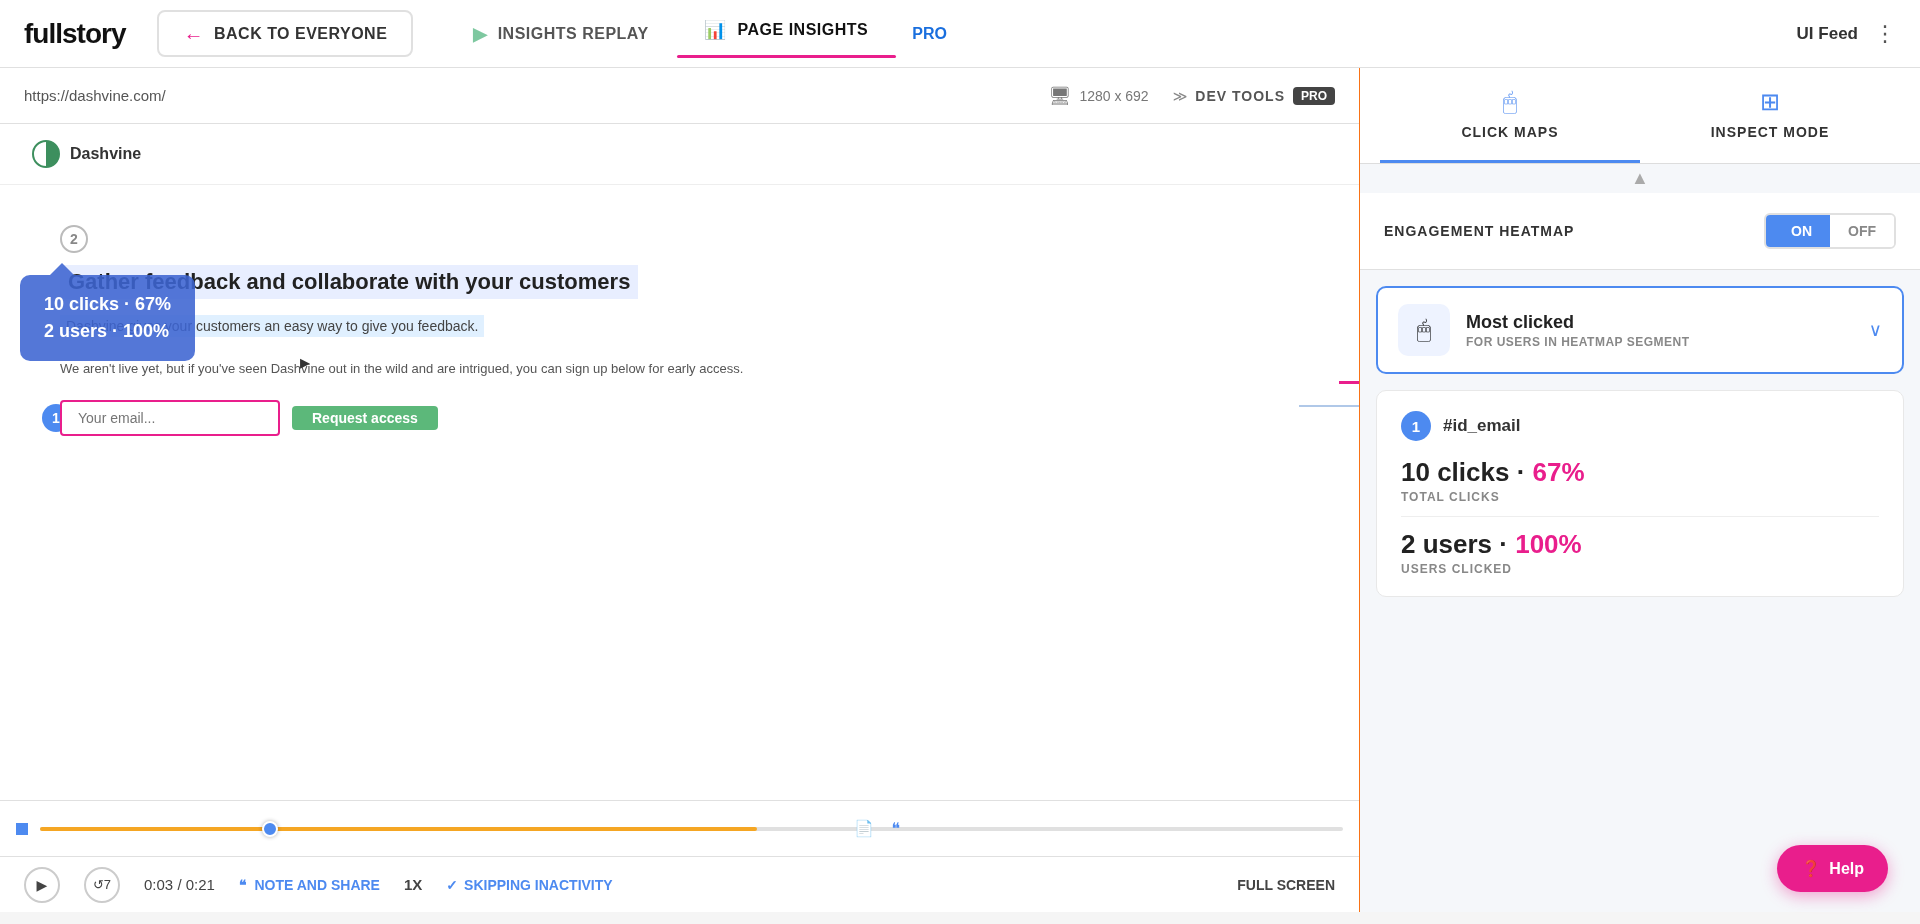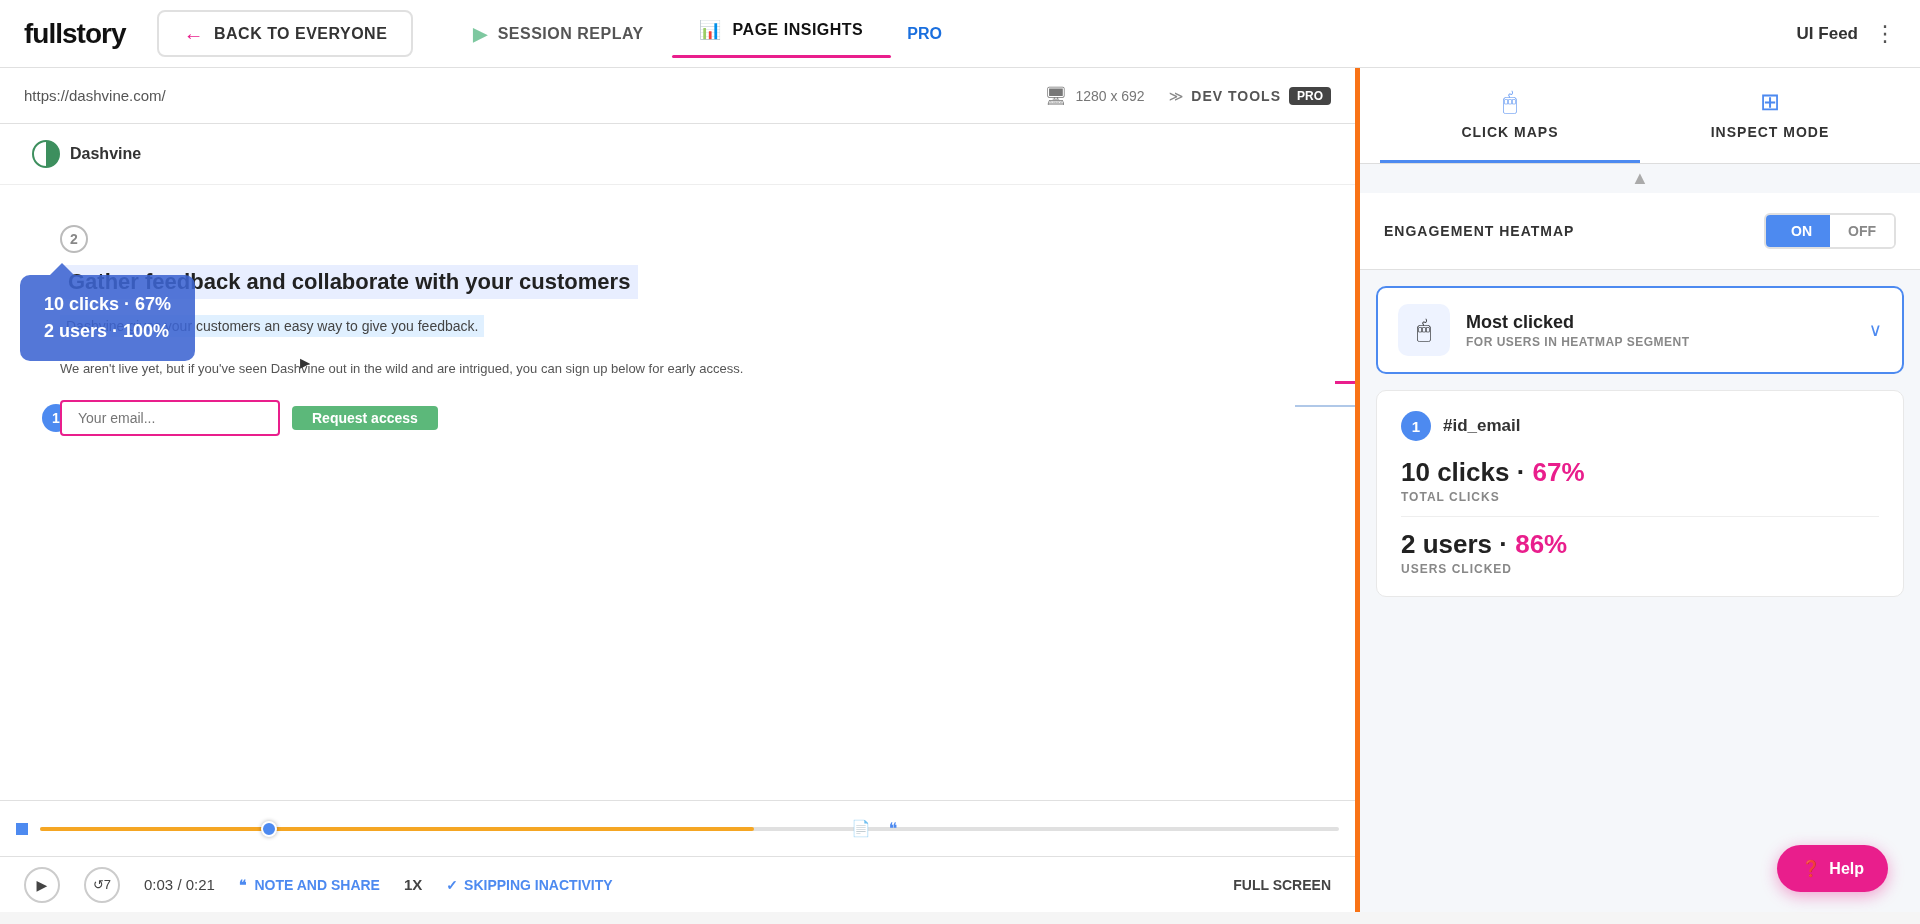--- a/index.html
+++ b/index.html
@@ -48,21 +48,21 @@
     }
 
     
     .main-area {
       display: flex; height: calc(924px - 80px);
     }
 
     
     .left-panel {
       flex: 1; background: #b91c1c; display: flex; flex-direction: column;
-      border-right: 5px solid #f97316;
+      border-right: 1px solid #f97316;
     }
 
     
     .address-bar {
       display: flex; align-items: center; gap: 24px;
       background: #fff; border-bottom: 1px solid #e0e0e0;
       padding: 0 24px; height: 56px;
     }
     .url-text { font-size: 15px; color: #555; flex: 1; }
     .screen-size { display: flex; align-items: center; gap: 8px; color: #777; font-size: 14px; }
@@ -293,21 +293,21 @@
 <nav class="top-nav">
   <span class="logo">fullstory</span>
 
   <button class="back-btn">
     <span class="back-arrow">←</span>
     <span>BACK TO EVERYONE</span>
   </button>
 
   <div class="nav-item">
     <span class="play-icon">▶</span>
-    <span>SESSION REPLAY</span>
+    <span>INSIGHTS REPLAY</span>
   </div>
 
   <div class="nav-page-insights-wrapper">
     <div class="nav-item active">
       <span class="page-insights-icon">📊</span>
       <span>PAGE INSIGHTS</span>
     </div>
     <div class="nav-underline"></div>
   </div>
 
@@ -448,21 +448,21 @@
       <div class="result-header">
         <div class="result-num">1</div>
         <span class="result-id">#id_email</span>
       </div>
       <div class="result-clicks">
         10 clicks · <span style="color:#e91e8c;">67%</span>
       </div>
       <div class="result-label">TOTAL CLICKS</div>
       <div class="result-divider"></div>
       <div class="result-users">
-        2 users · <span style="color:#e91e8c;">86%</span>
+        2 users · <span style="color:#e91e8c;">100%</span>
       </div>
       <div class="result-users-label">USERS CLICKED</div>
     </div>
 
   </div>
 
 </div>
 
 <div class="help-btn">
   <span>❓</span>

